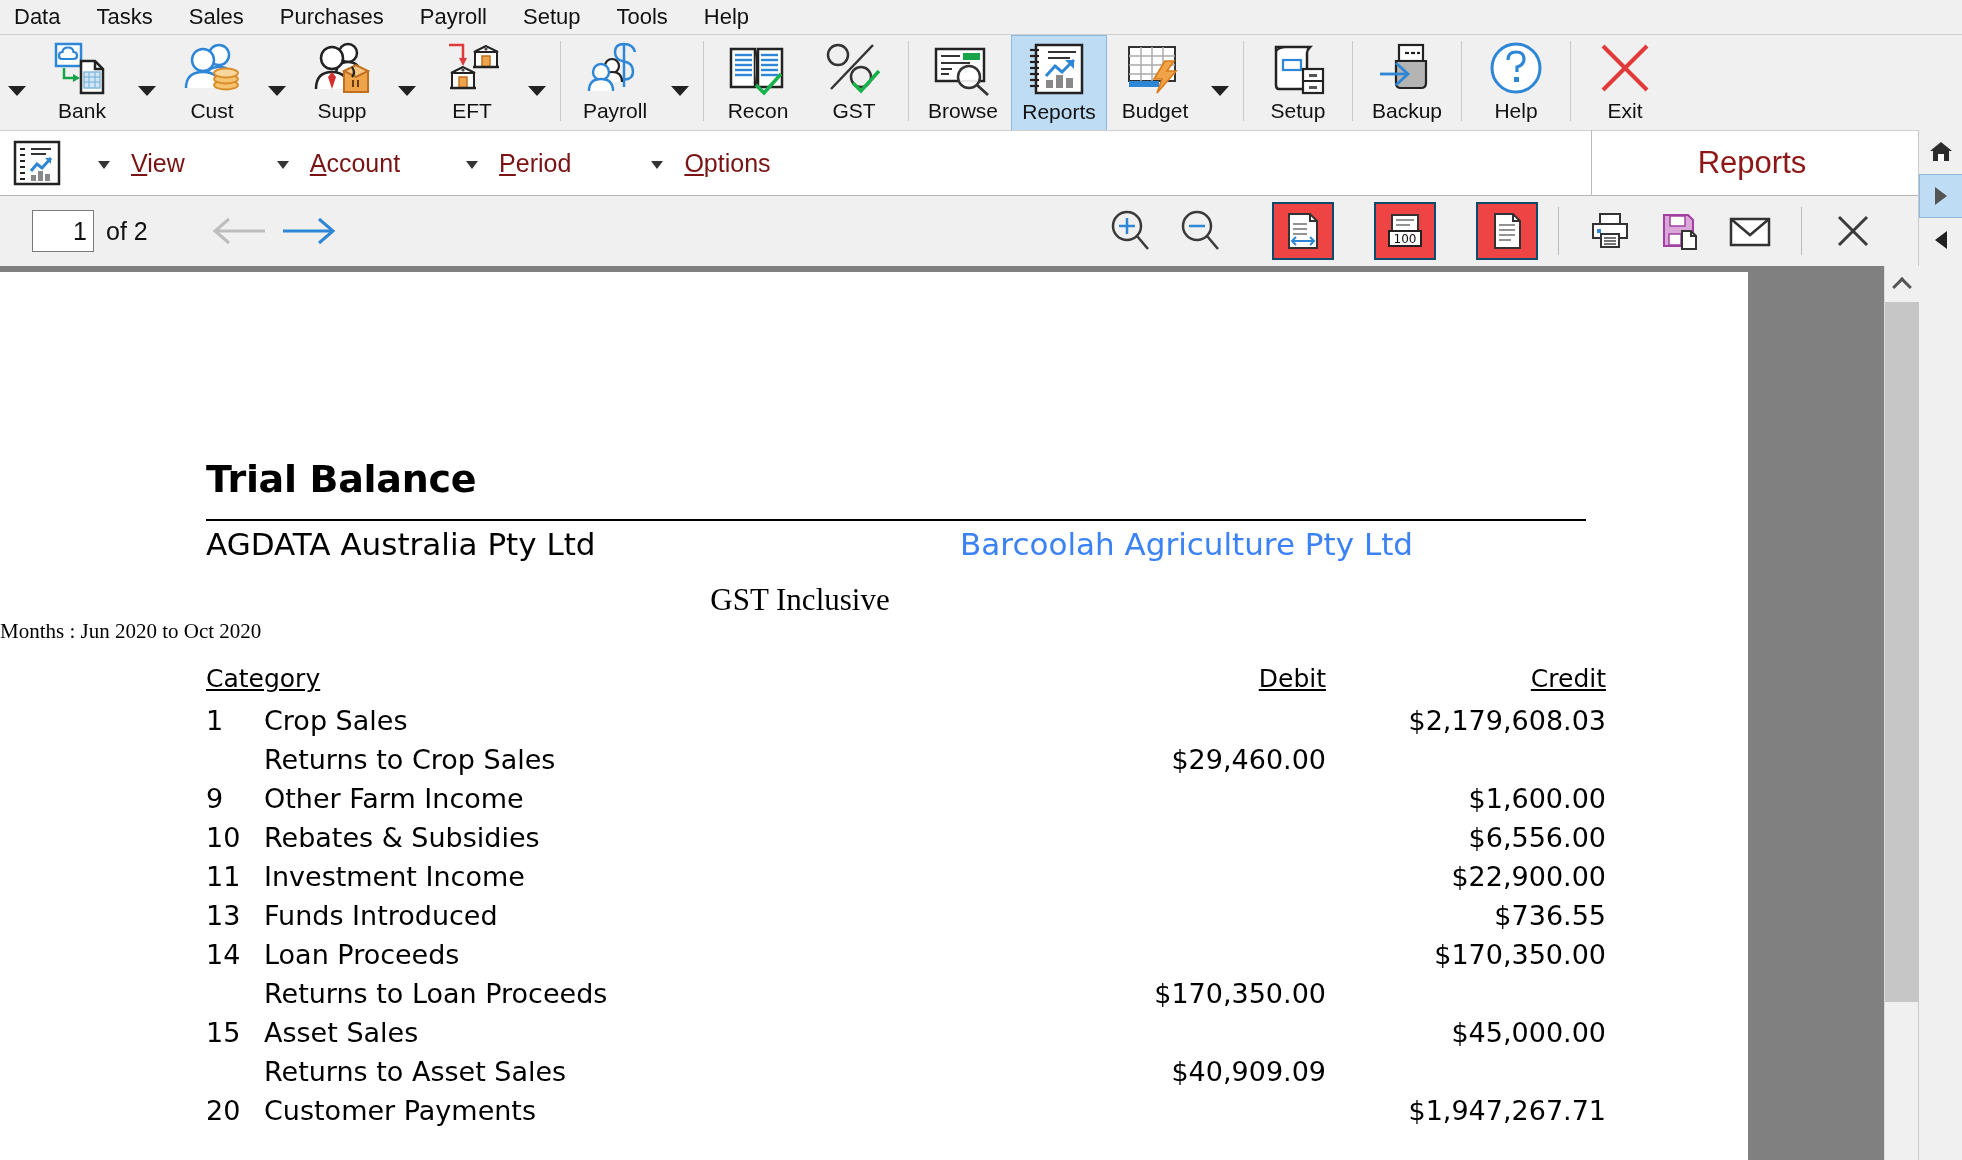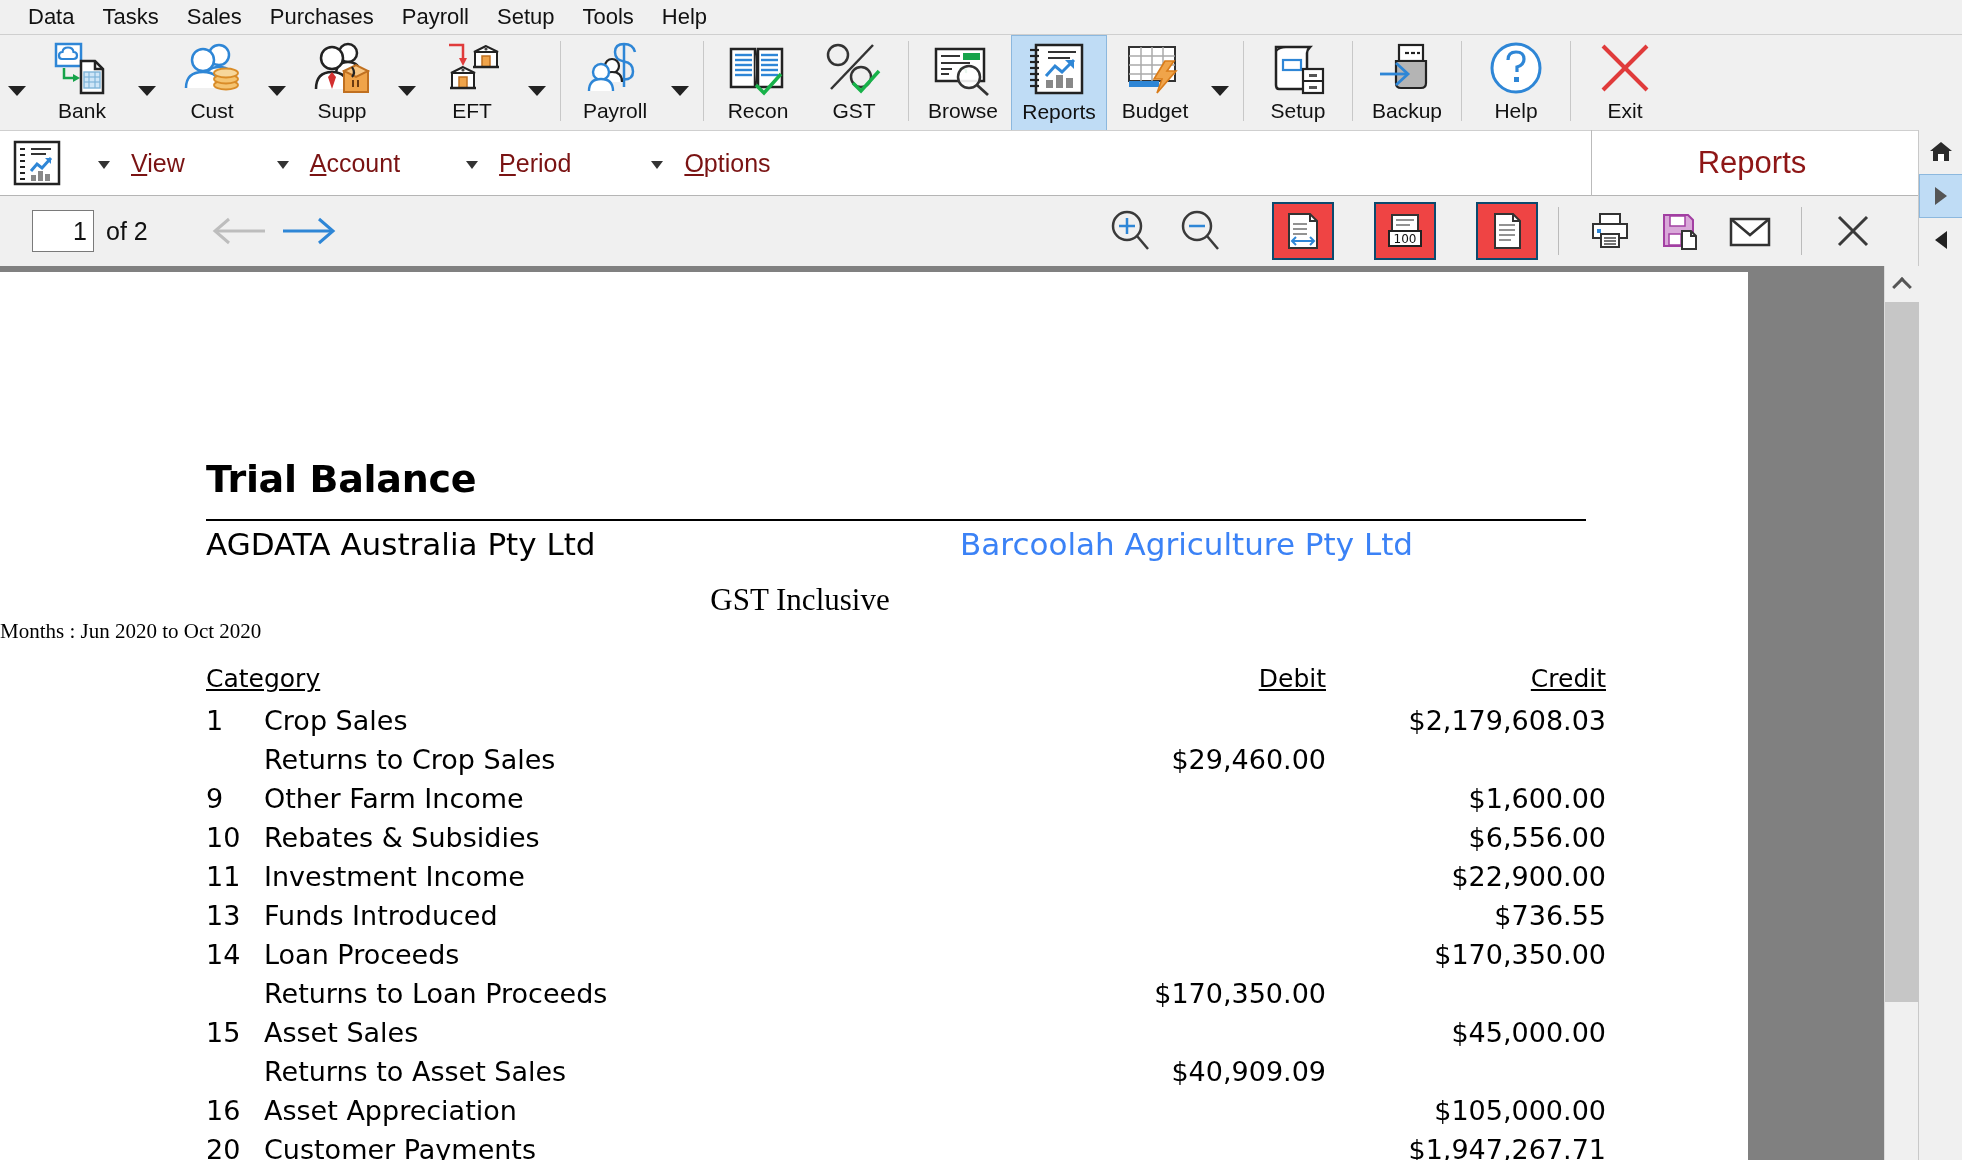--- a/index.html
+++ b/index.html
@@ -9,21 +9,21 @@
     overflow: hidden;
     background: #ffffff;
     font-family: "Liberation Sans", sans-serif;
   }
   #app { position: relative; width: 1962px; height: 1160px; background: #f0f0f0; }
 
   
   .menubar {
     position: absolute; top: 0; left: 0; width: 1962px; height: 34px;
     background: #f0f0f0; display: flex; align-items: center;
-    padding-left: 14px; gap: 0px;
+    gap: 8px;
   }
   .menubar .mi {
     font-size: 22px; color: #111; padding: 2px 14px; line-height: 26px;
     white-space: nowrap; cursor: default;
   }
 
   
   .ribbon {
     position: absolute; top: 34px; left: 0; width: 1962px; height: 96px;
     background: #f0f0f0; border-top: 1px solid #cfcfcf;
@@ -701,26 +701,20 @@
                 <td class="c-dr"></td>
                 <td class="c-cr">$45,000.00</td>
               </tr>
               <tr>
                 <td class="c-num"></td>
                 <td class="c-name">Returns to Asset Sales</td>
                 <td class="c-dr">$40,909.09</td>
                 <td class="c-cr"></td>
               </tr>
               <tr>
-                <td class="c-num">16</td>
-                <td class="c-name">Asset Appreciation</td>
-                <td class="c-dr"></td>
-                <td class="c-cr">$105,000.00</td>
-              </tr>
-              <tr>
                 <td class="c-num">20</td>
                 <td class="c-name">Customer Payments</td>
                 <td class="c-dr"></td>
                 <td class="c-cr">$1,947,267.71</td>
               </tr>
             </tbody>
         </table>
       </div>
     </div>
   </div>

